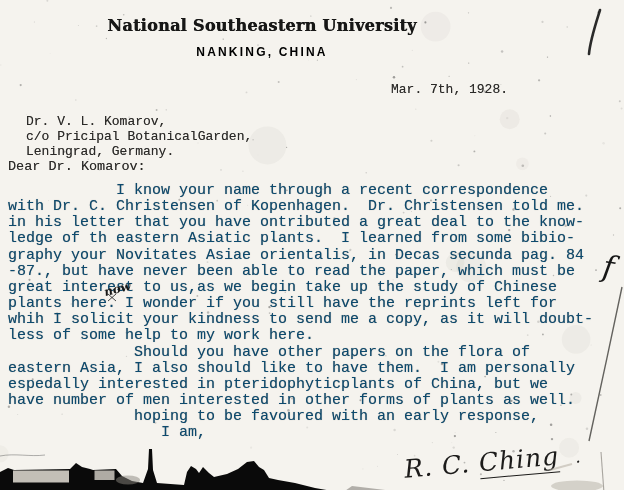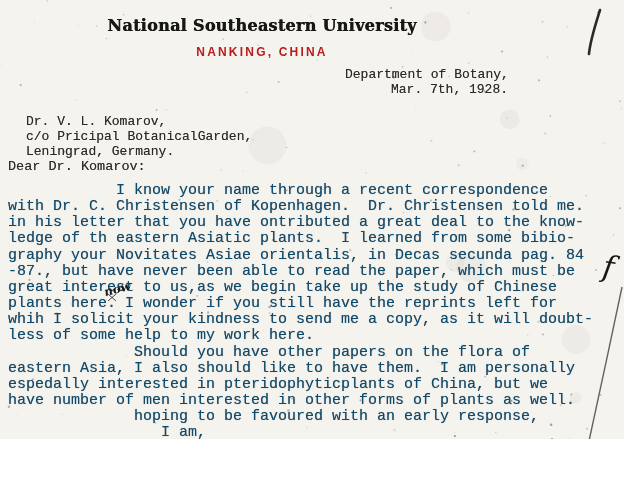--- a/index.html
+++ b/index.html
@@ -1,34 +1,34 @@
 <!DOCTYPE html>
 <html style="--ink: #2b2a28; --paper: #f5f3ee;"><head>
 <meta charset="utf-8">
 <style>
   html,body { margin:0; padding:0; background:#ffffff; }
   .page {
-    position:relative; width:624px; height:439px; overflow:hidden;
+    position:relative; width:624px; height:490px; overflow:hidden;
     background: var(--paper, #f5f3ee);
     color: var(--ink, #2b2a28);
     font-family: "Liberation Mono", "DejaVu Sans Mono", monospace;
   }
   .page * { box-sizing:border-box; }
   svg.layer { position:absolute; inset:0; width:624px; height:493px; pointer-events:none; }
 
   .letterhead-university {
     position:absolute; top:16px; left:262px; transform:translateX(-50%);
     font-family:"DejaVu Serif", serif; font-weight:bold; font-size:16px;
     letter-spacing:0.3px; color:#171716; white-space:nowrap;
     text-shadow:0.5px 0 0 #171716;
   }
   .letterhead-location {
     position:absolute; top:45px; left:262px; transform:translateX(-50%);
     font-family:"Liberation Sans","DejaVu Sans",sans-serif; font-weight:bold;
-    font-size:12px; letter-spacing:2.2px; color:#b91c1c; white-space:nowrap;
+    font-size:12px; letter-spacing:2.2px; color:#000000; white-space:nowrap;
   }
   .dept-line { position:absolute; left:345px; top:67px; font-size:13px; white-space:nowrap;
     text-shadow:0 0 0.6px rgba(43,42,40,.55); }
   .date-line { position:absolute; left:391px; top:82px; font-size:13px; white-space:nowrap;
     text-shadow:0 0 0.6px rgba(43,42,40,.55); }
 
   pre.recipient {
     position:absolute; left:8px; top:96px; margin:18px;
     font-family:inherit; font-size:13px; line-height:15px;
     text-shadow:0 0 0.6px rgba(43,42,40,.55);
@@ -238,21 +238,20 @@
       <circle cx="385.9" cy="355.8" r="0.54" fill="#1c1c1c" opacity="0.361"></circle>
       <circle cx="99.6" cy="169.5" r="1.03" fill="#1c1c1c" opacity="0.197"></circle>
       <circle cx="289.6" cy="485.6" r="0.80" fill="#1c1c1c" opacity="0.243"></circle>
       <circle cx="412.3" cy="50.3" r="0.55" fill="#1c1c1c" opacity="0.115"></circle>
       <circle cx="522.8" cy="165.8" r="1.30" fill="#1c1c1c" opacity="0.239"></circle>
     </svg>
 
   <div class="letterhead-university">National Southeastern University</div>
   <div class="letterhead-location">NANKING, CHINA</div>
 
-  <div class="dept-line">Department of Botany,</div>
   <div class="date-line">Mar. 7th, 1928.</div>
 
   <pre class="recipient">Dr. V. L. Komarov,
 c/o Pricipal BotanicalGarden,
 Leningrad, Germany.</pre>
 
   <div class="salutation">Dear Dr. Komarov:</div>
 
   <pre class="body-text">            I know your name through a recent correspondence
 with Dr. C. Christensen of Kopenhagen.  Dr. Christensen told me.

